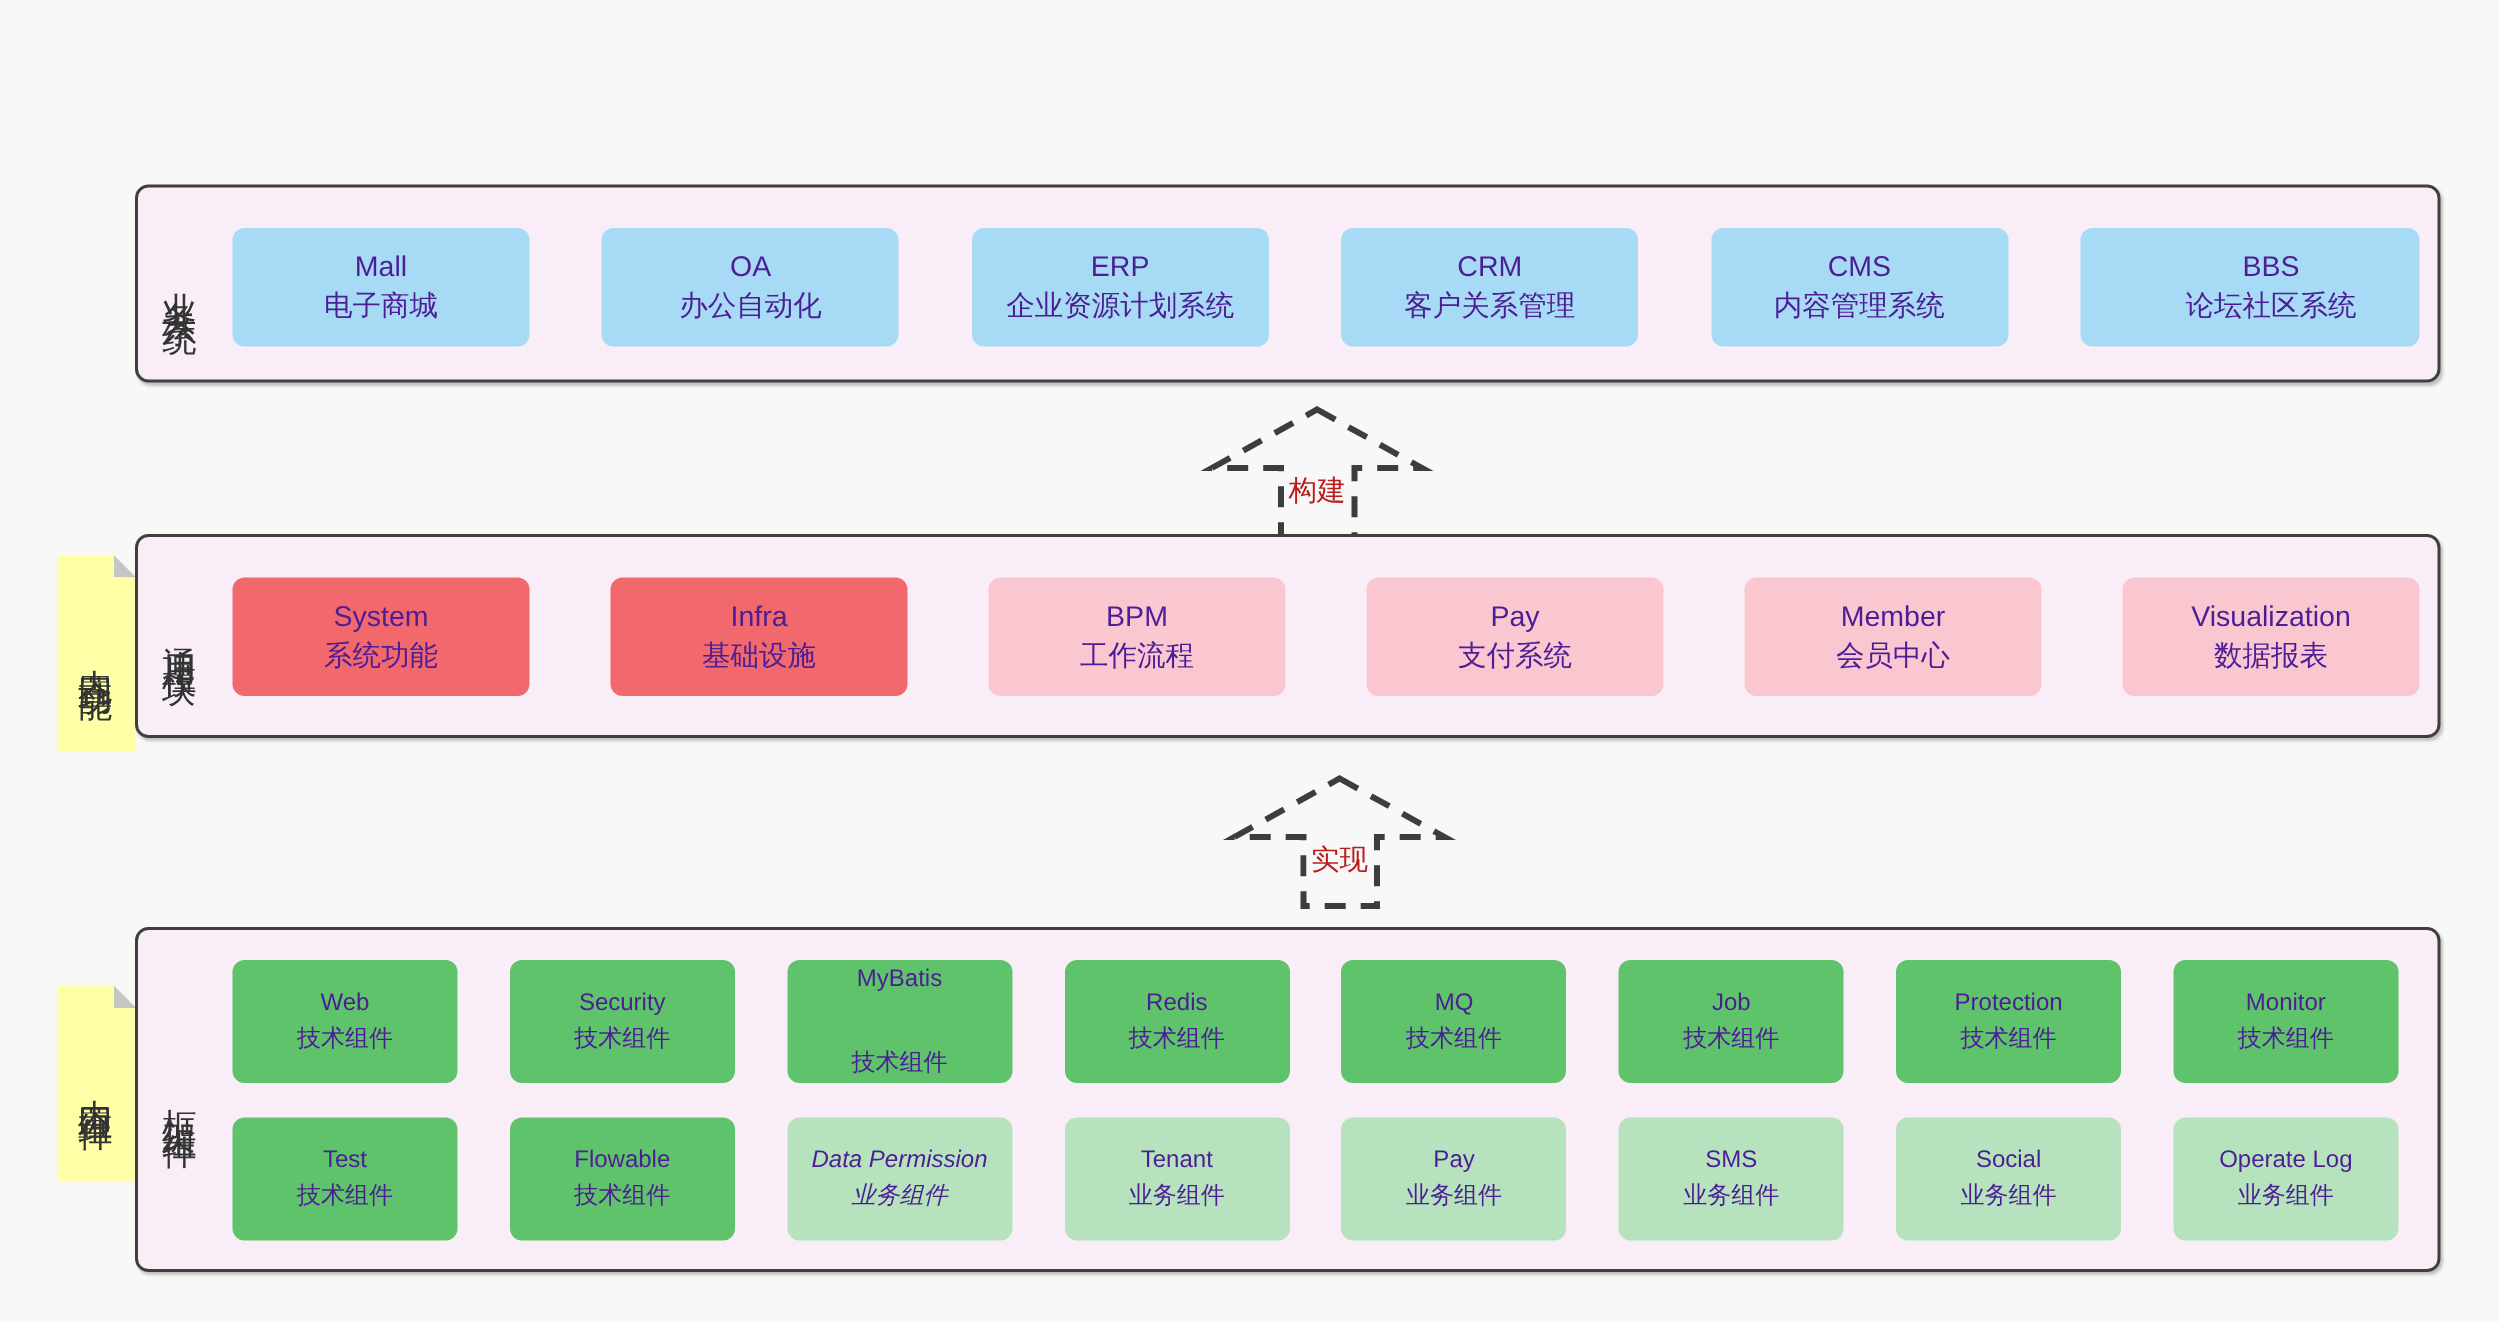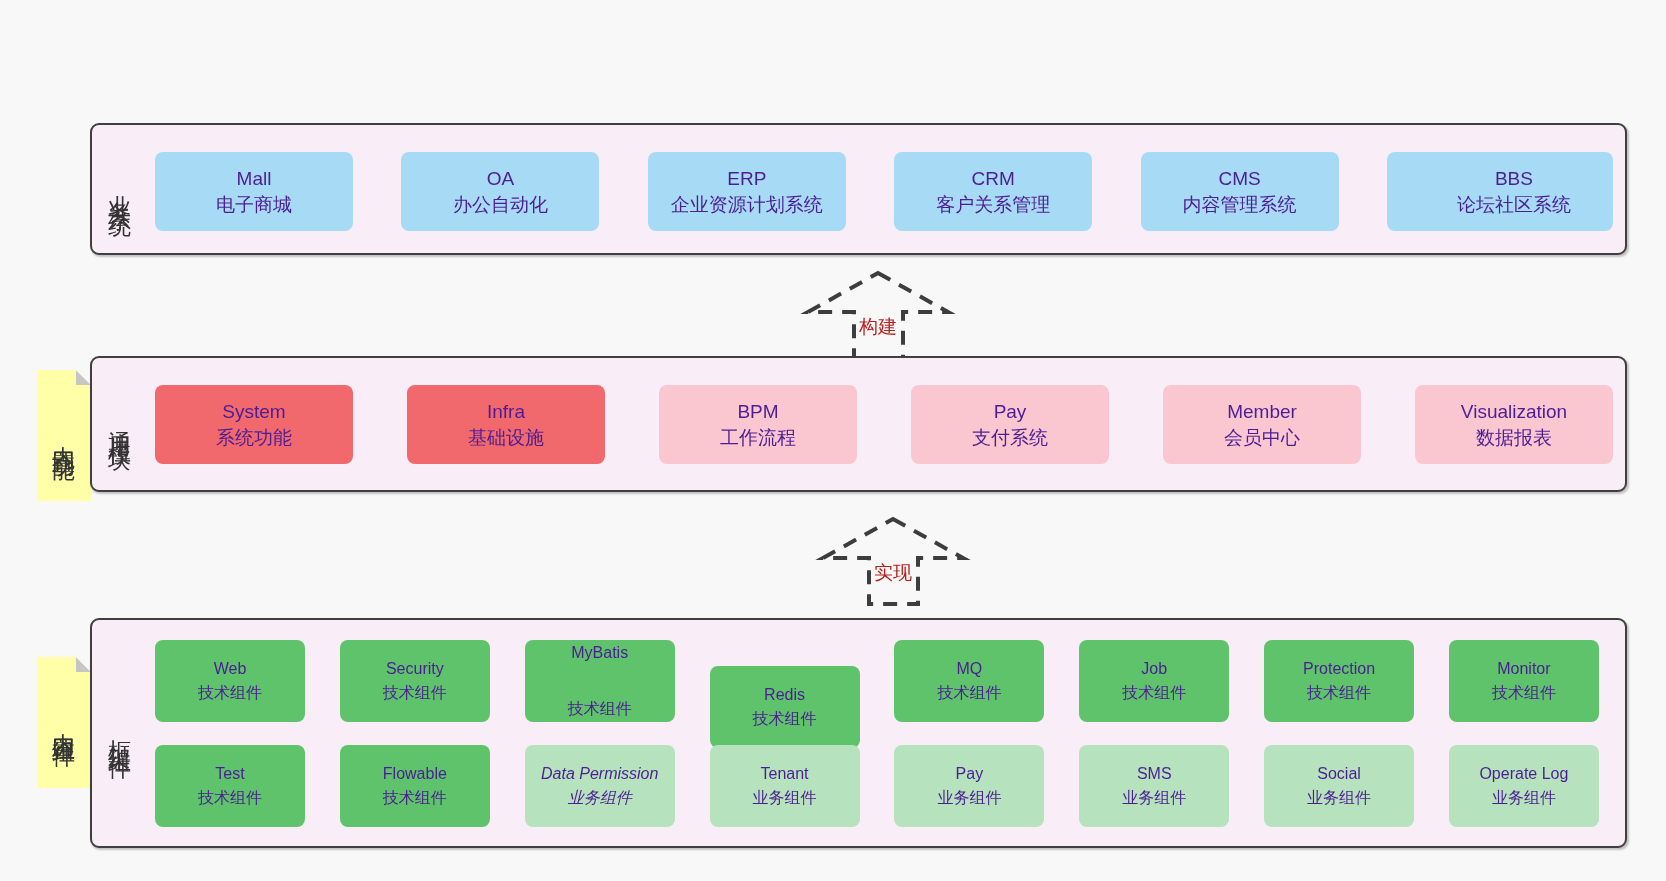--- a/index.html
+++ b/index.html
@@ -148,21 +148,21 @@
           <div class="subtitle">技术组件</div>
         </div>
         <div class="box box-sm" style="background: rgb(94, 195, 107);">
           <div class="title">Security</div>
           <div class="subtitle">技术组件</div>
         </div>
         <div class="box box-sm" style="background: rgb(94, 195, 107); gap: 32px;">
           <div class="title">MyBatis</div>
           <div class="subtitle">技术组件</div>
         </div>
-        <div class="box box-sm" style="background: rgb(94, 195, 107); margin-top: 26px;">
+        <div class="box box-sm" style="background: rgb(94, 195, 107);">
           <div class="title">Redis</div>
           <div class="subtitle">技术组件</div>
         </div>
         <div class="box box-sm" style="background: rgb(94, 195, 107);">
           <div class="title">MQ</div>
           <div class="subtitle">技术组件</div>
         </div>
         <div class="box box-sm" style="background: rgb(94, 195, 107);">
           <div class="title">Job</div>
           <div class="subtitle">技术组件</div>

